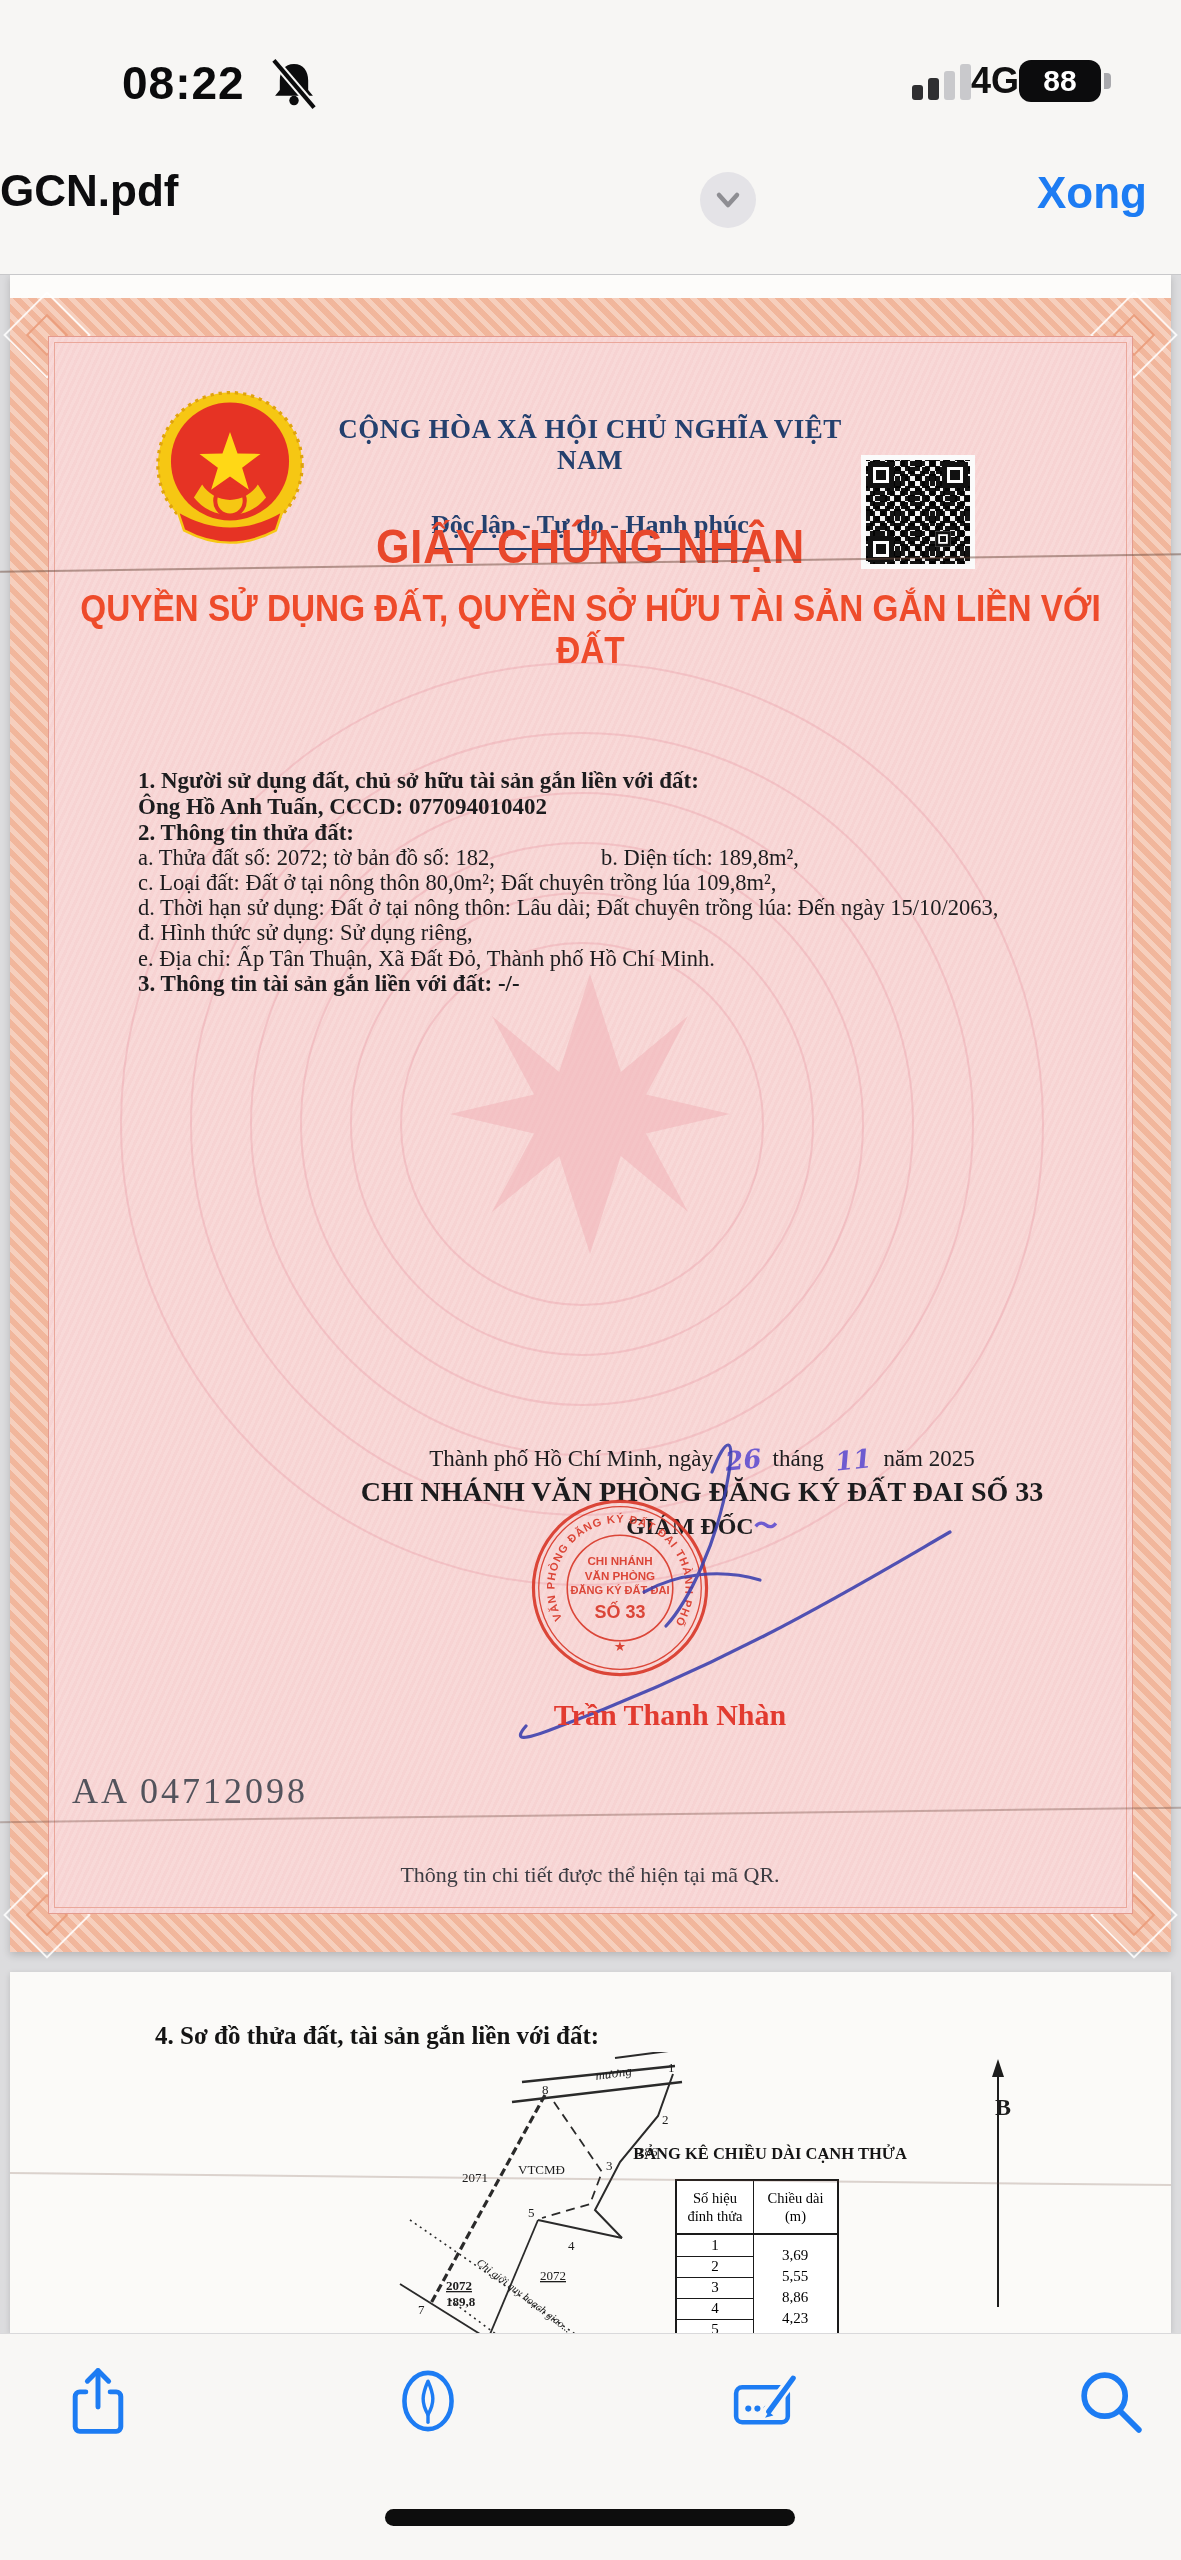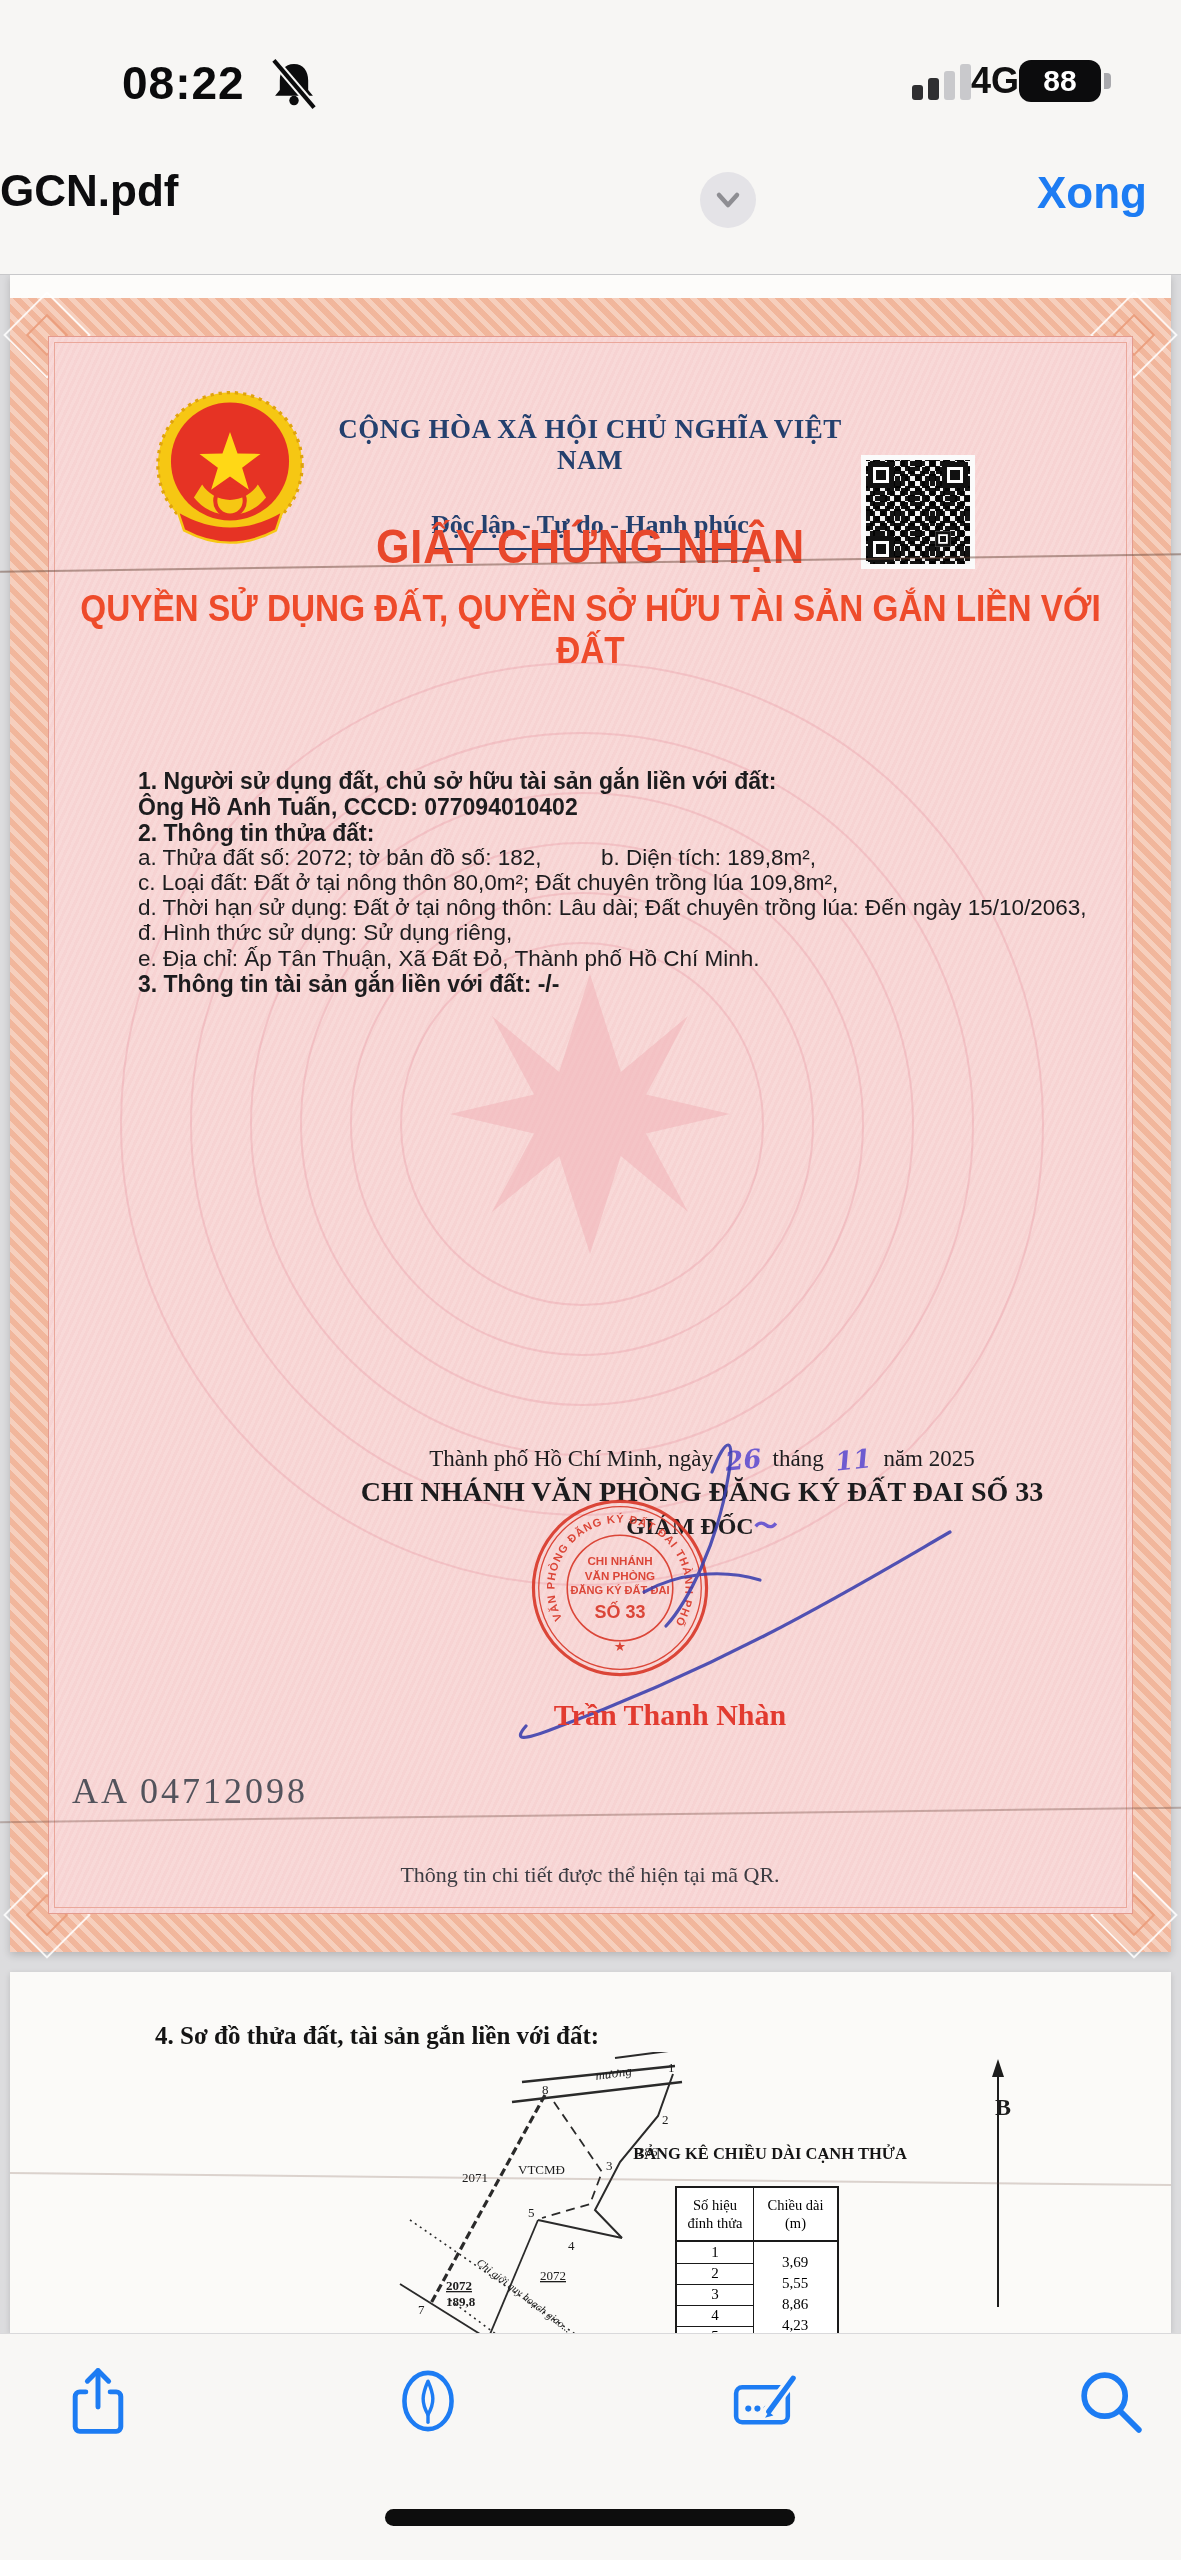--- a/index.html
+++ b/index.html
@@ -52,39 +52,39 @@
     repeating-conic-gradient(#141414 0% 25%,#fdfdfd 0% 50%) 0 0/14px 14px,
     repeating-conic-gradient(#141414 0% 25%,#f5f5f5 0% 50%) 4px 6px/10px 10px;
     background-blend-mode:multiply;outline:5px solid #fbfbfb;}
   .qf{position:absolute;width:26px;height:26px;border:5px solid #111;background:#fff;box-sizing:border-box;}
   .qf::after{content:"";position:absolute;inset:3px;background:#111;}
   .cert-title{position:absolute;left:0;top:244px;width:100%;text-align:center;color:#e8472b;
     font-size:49px;font-weight:bold;transform:scaleX(.88);letter-spacing:1px;}
   .cert-sub{position:absolute;left:0;top:314px;width:100%;text-align:center;color:#ee4b2b;
     font-size:37px;font-weight:bold;transform:scaleX(.90);}
   .crease{position:absolute;left:-10px;width:1181px;height:2px;background:rgba(110,75,62,.5);}
-  .body-line{position:absolute;left:128px;width:940px;font-family:Liberation Sans, sans-serif;font-size:22.5px;color:#1c1c1e;white-space:nowrap;}
+  .body-line{position:absolute;left:128px;width:940px;font-family:Liberation Serif, serif;font-size:22.5px;color:#1c1c1e;white-space:nowrap;}
   .body-line b{font-size:23px;}
   .inline-b{position:absolute;left:463px;top:0;}
   .issue-line{position:absolute;left:212px;width:960px;text-align:center;font-family:"Liberation Serif",serif;font-size:23px;color:#1c1c1e;}
   .hand{font-family:"DejaVu Serif",serif;font-style:italic;font-weight:bold;color:#6e5bd0;font-size:26px;
     display:inline-block;transform:rotate(-6deg) translateY(3px);padding:0 6px;}
   .signer-name{position:absolute;left:460px;top:1424px;width:400px;text-align:center;color:#e23b30;
     font-family:"Liberation Serif",serif;font-weight:bold;font-size:30px;}
   .serial{position:absolute;left:62px;top:1496px;font-family:"Liberation Serif",serif;font-size:36px;color:#53535c;letter-spacing:3px;}
   .qr-note{position:absolute;left:80px;top:1588px;width:1000px;text-align:center;
     font-family:"Liberation Serif",serif;font-size:22px;color:#3c3c42;}
 
   
   .page2{position:absolute;left:10px;top:1972px;width:1161px;height:361px;background:#fbfaf8;
     box-shadow:0 2px 6px rgba(0,0,0,.15);overflow:hidden;}
   .p2-heading{position:absolute;left:145px;top:50px;font-family:"Liberation Serif",serif;font-weight:bold;font-size:25px;color:#141414;}
   .p2-table-title{position:absolute;left:600px;top:172px;width:320px;text-align:center;
     font-family:"Liberation Serif",serif;font-weight:bold;font-size:16.5px;color:#141414;}
-  .p2-table{position:absolute;left:665px;top:214px;width:160px;border:2px solid #1a1a1a;background:#fff;}
+  .p2-table{position:absolute;left:665px;top:207px;width:160px;border:2px solid #1a1a1a;background:#fff;}
   .pt-head{display:flex;border-bottom:2px solid #1a1a1a;height:52px;}
   .pt-head div{font-family:"Liberation Serif",serif;font-size:14.5px;text-align:center;line-height:1.25;padding-top:8px;}
   .pt-c1{width:76px;border-right:1.5px solid #1a1a1a;}
   .pt-c2{flex:1;}
   .pt-rows{position:relative;height:130px;}
   .pt-vcell{position:absolute;left:0;width:76px;height:21px;border-right:1.5px solid #1a1a1a;border-bottom:1.5px solid #1a1a1a;
     font-family:"Liberation Serif",serif;font-size:15px;text-align:center;line-height:20px;}
   .pt-val{position:absolute;left:80px;width:76px;height:18px;text-align:center;
     font-family:"Liberation Serif",serif;font-size:15px;}
 

